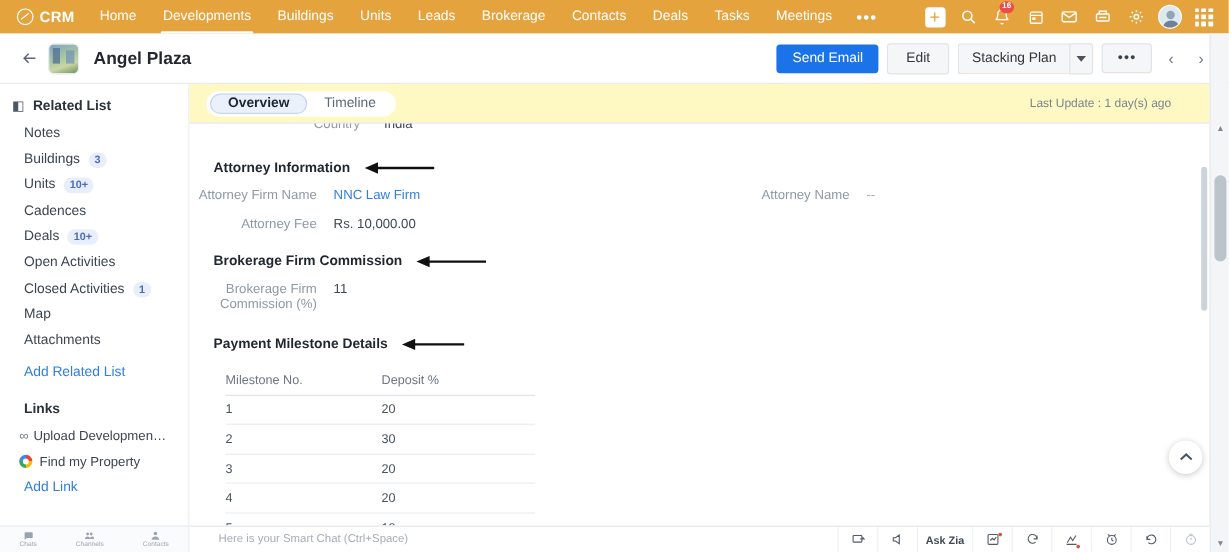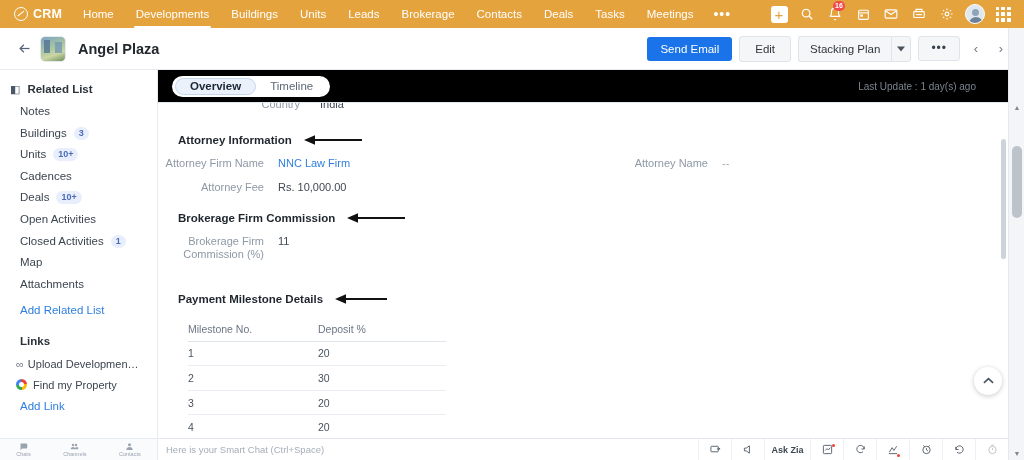--- a/index.html
+++ b/index.html
@@ -194,21 +194,21 @@
   }
   .chatbar .cb {
     display: flex; flex-direction: column; align-items: center; gap: 0px;
     color: #8d98a4; cursor: pointer;
   }
   .chatbar .cb .cb-lbl { font-size: 5.5px; color: #9aa4b0; line-height: 6px; }
 
   
   .main {
     position: absolute; top: 70px; left: 158px; width: 850px; height: 368px;
-    background: #000000;
+    background: #fef9c3;
   }
   .tabsrow {
     height: 32px; display: flex; align-items: center; padding: 0 14px;
     position: relative;
   }
   .tabpill {
     background: #ffffff; border-radius: 14px; display: flex;
     align-items: center; height: 21px; padding: 0 3px;
   }
   .tab {
@@ -295,21 +295,21 @@
     background: #ccd3da; border-radius: 3px; z-index: 4;
   }
 
   
   .smartbar {
     position: absolute; left: 158px; top: 438px; width: 850px; height: 22px;
     background: #ffffff; border-top: 1px solid #e4e8ed;
     display: flex; align-items: center;
   }
   .smartbar .ph {
-    font-size: 9.5px; color: #a6aeb8; padding-left: 8px;
+    font-size: 9.5px; color: #a6aeb8; padding-left: 8px; margin-left: 16px;
   }
   .sb-icons {
     margin-left: auto; display: flex; align-items: center; height: 22px;
   }
   .sb-icons .it {
     width: 33px; height: 22px; display: flex; align-items: center;
     justify-content: center; border-left: 1px solid #eef1f4;
     color: #515b66; cursor: pointer; position: relative;
   }
   .sb-icons .it.askzia { width: 46px; font-size: 9px; font-weight: bold; color: #3c4752; }
@@ -584,21 +584,21 @@
       </span>
     </div>
 
     <div class="frow" style="margin-top:11px;">
       <div class="fcol">
         <div class="flabel">Brokerage Firm Commission (%)</div>
         <div class="fvalue">11</div>
       </div>
     </div>
 
-    <div class="sect-title" style="margin-top:32px;">
+    <div class="sect-title" style="margin-top:20px;">
       <span>Payment Milestone Details</span>
       <span class="arrow-ann">
         <svg width="52" height="10" viewBox="0 0 52 10">
           <line x1="9" y1="5" x2="52" y2="5" stroke="#111" stroke-width="2"></line>
           <polygon points="0,5 11,0.3 11,9.7" fill="#111"></polygon>
         </svg>
       </span>
     </div>
 
     <div class="mtable" style="margin-top:12px;">

